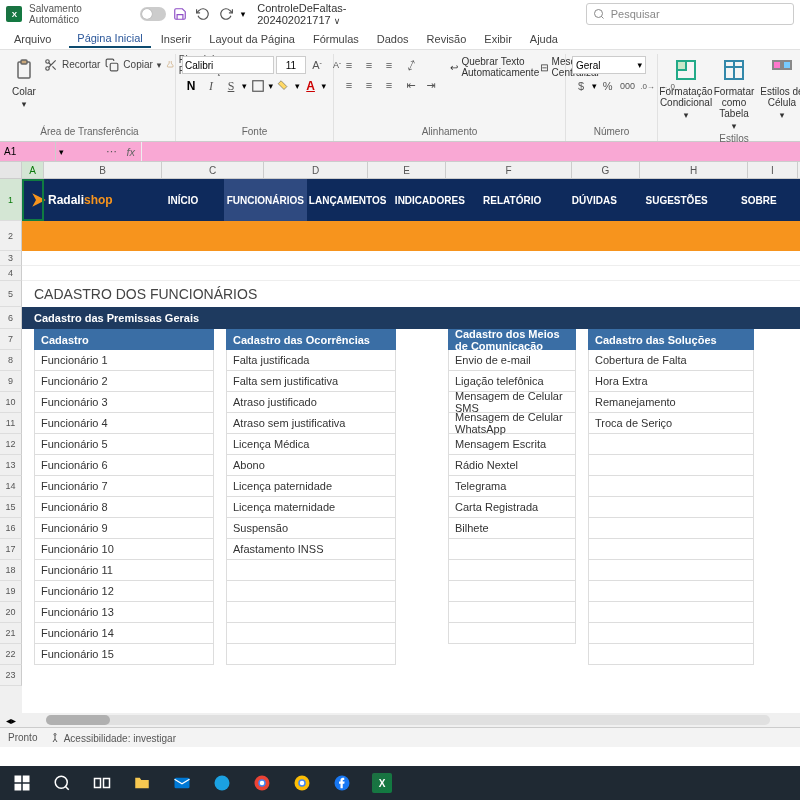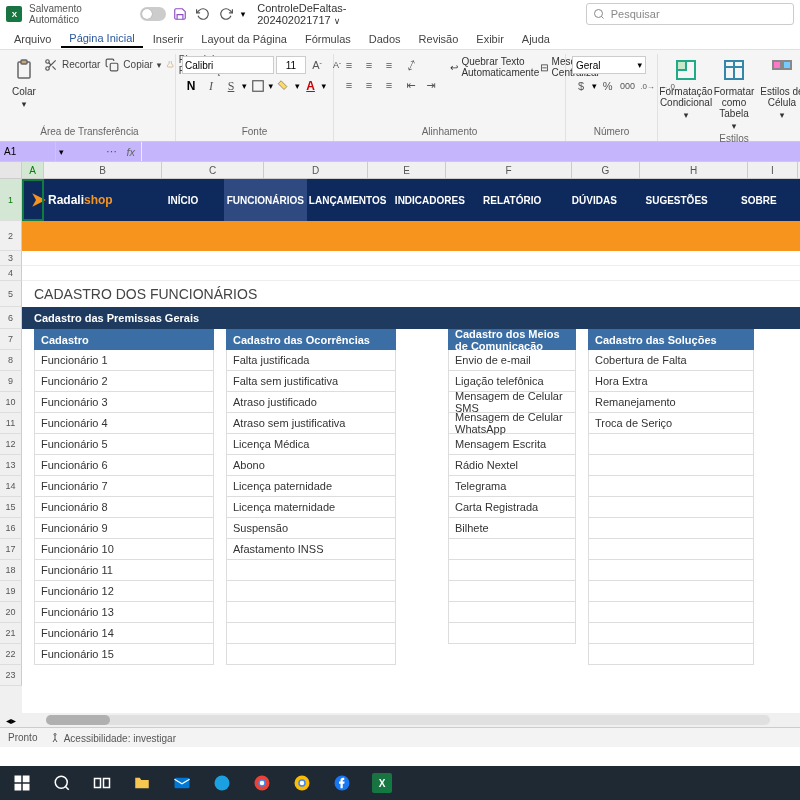--- a/index.html
+++ b/index.html
@@ -11,21 +11,21 @@
     .toggle { width: 28px; height: 14px; border-radius: 7px; background: #ccc; position: relative; }
     .toggle::after { content:""; width:10px; height:10px; background:#fff; border-radius:50%; position:absolute; top:2px; left:2px; box-shadow:0 0 1px rgba(0,0,0,.4); }
     .qat-icon { width: 18px; height: 18px; display: inline-flex; align-items: center; justify-content: center; color:#555; }
     .qat-icon svg { width: 14px; height: 14px; }
     .doc-title { font-size: 11px; color: #333; margin-left: 6px; }
     .search-box { margin-left: 160px; width: 220px; height: 22px; border: 1px solid #ccc; border-radius: 3px; display:flex; align-items:center; padding:0 6px; color:#888; gap:6px; }
     
     
     .menubar { height: 22px; display:flex; align-items:center; padding: 0 6px; gap: 2px; font-size: 11px; border-bottom: 1px solid #e1e1e1; }
     .menu-item { padding: 2px 8px; color:#444; cursor:default; }
-    .menu-item.active { border-bottom: 2px solid #000000; color:#2b579a; }
+    .menu-item.active { border-bottom: 2px solid #0c4a6e; color:#2b579a;margin-left:8px; }
     
     
     .ribbon { height: 92px; background: #f5f5f5; border-bottom: 1px solid #ccc; display:flex; padding: 4px 4px 0 4px; }
     .ribbon-group { display:flex; flex-direction:column; justify-content:space-between; padding: 2px 6px; border-right: 1px solid #e1e1e1; }
     .ribbon-group-label { text-align:center; font-size:10px; color:#666; padding: 2px 0; }
     .ribbon-body { flex:1; display:flex; align-items:flex-start; gap: 4px; }
     .btn-lg { display:flex; flex-direction:column; align-items:center; width:44px; font-size:10px; color:#333; text-align:center; gap:2px; }
     .btn-lg .ic { width:28px; height:28px; display:flex; align-items:center; justify-content:center; }
     .btn-stack { display:flex; flex-direction:row; gap:1px; }
     .btn-sm { display:flex; align-items:center; gap:4px; font-size:10px; color:#444; padding:1px 2px; height:17px; }
@@ -37,21 +37,21 @@
     .iconbtn { width:18px; height:18px; display:inline-flex; align-items:center; justify-content:center; color:#555; border:1px solid transparent; }
     .iconbtn.bold { font-weight:bold; color:#000; font-size:12px; }
     .iconbtn.italic { font-style:italic; font-family:serif; font-size:12px; }
     .iconbtn.under { text-decoration:underline; font-family:serif; font-size:12px; }
     .align-grid { display:flex; flex-direction:column; gap:2px; }
     .align-row { display:flex; gap:2px; }
     .ribbon-text { font-size:10px; color:#333; display:flex; align-items:center; gap:3px; }
     .dd { border:1px solid #ccc; background:#fff; height:18px; width:74px; font-size:10px; padding:0 3px; display:flex; align-items:center; justify-content:space-between; }
     
     
-    .fbar { height:20px; display:flex; align-items:center; border-bottom:1px solid #ccc; background:#c4b5fd; }
+    .fbar { height:20px; display:flex; align-items:center; border-bottom:1px solid #ccc; background:#f9a8d4; }
     .namebox { width:56px; border-right:1px solid #ccc; padding:0 4px; font-size:10px; height:100%; display:flex; align-items:center; }
     .fx-lbl { padding: 0 6px; color:#666; font-style:italic; font-size:11px; }
     
     
     .colheads { display:flex; height:17px; background:#f0f0f0; border-bottom:1px solid #ccc; }
     .rowheadspace { width:22px; border-right:1px solid #ccc; background:#e6e6e6; }
     .ch { border-right:1px solid #ccc; text-align:center; font-size:10px; color:#555; display:flex; align-items:center; justify-content:center; }
     .ch.sel { background:#d4e6d4; color:#0a7a0a; }
     
     

